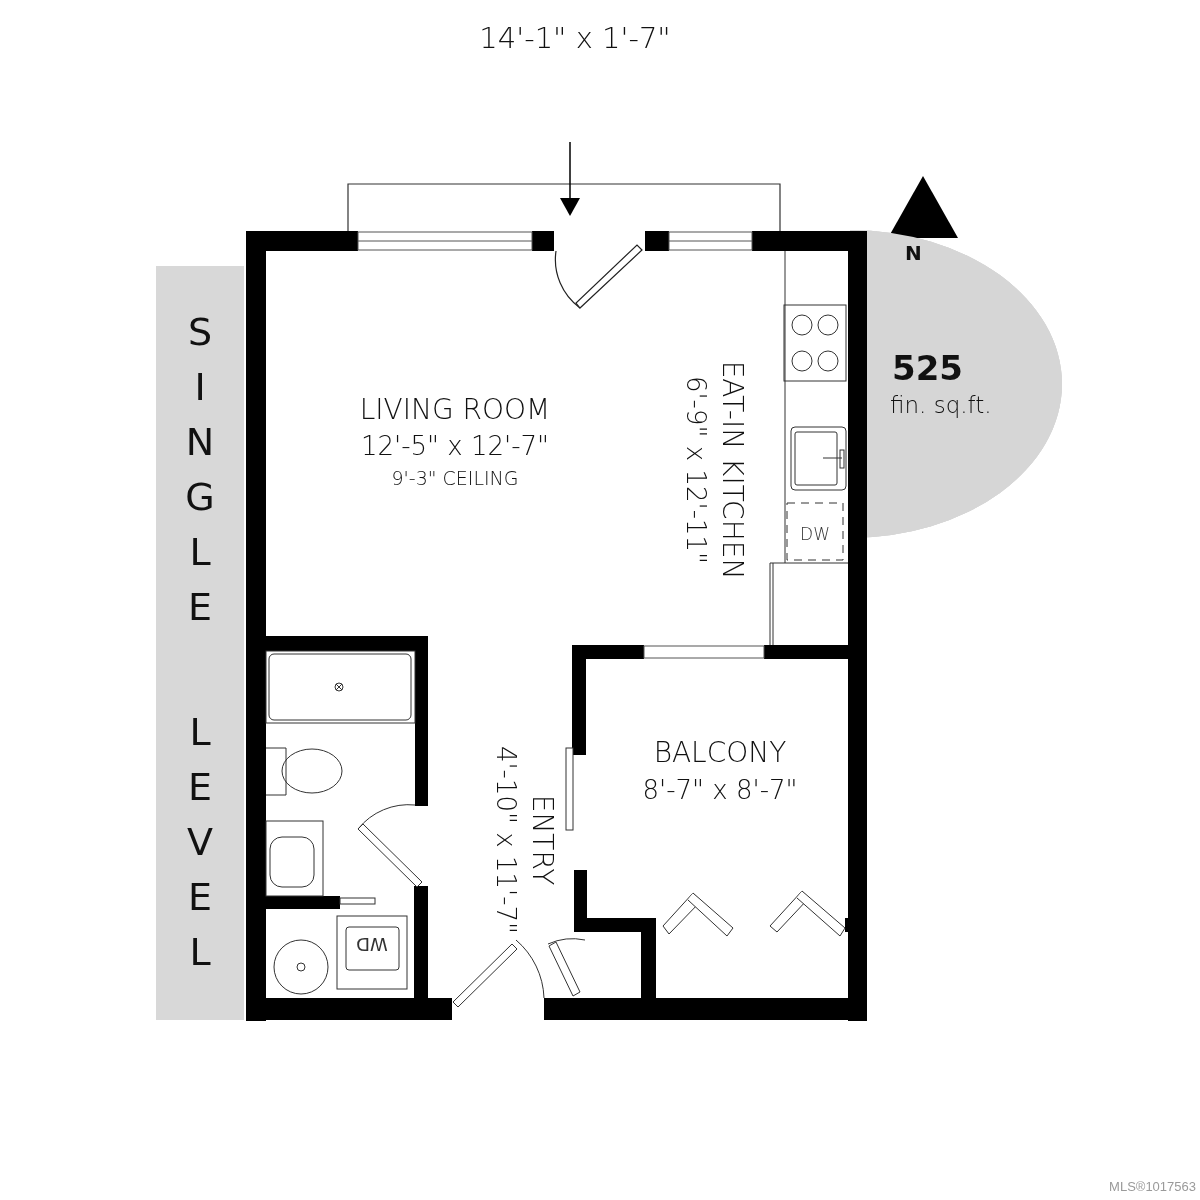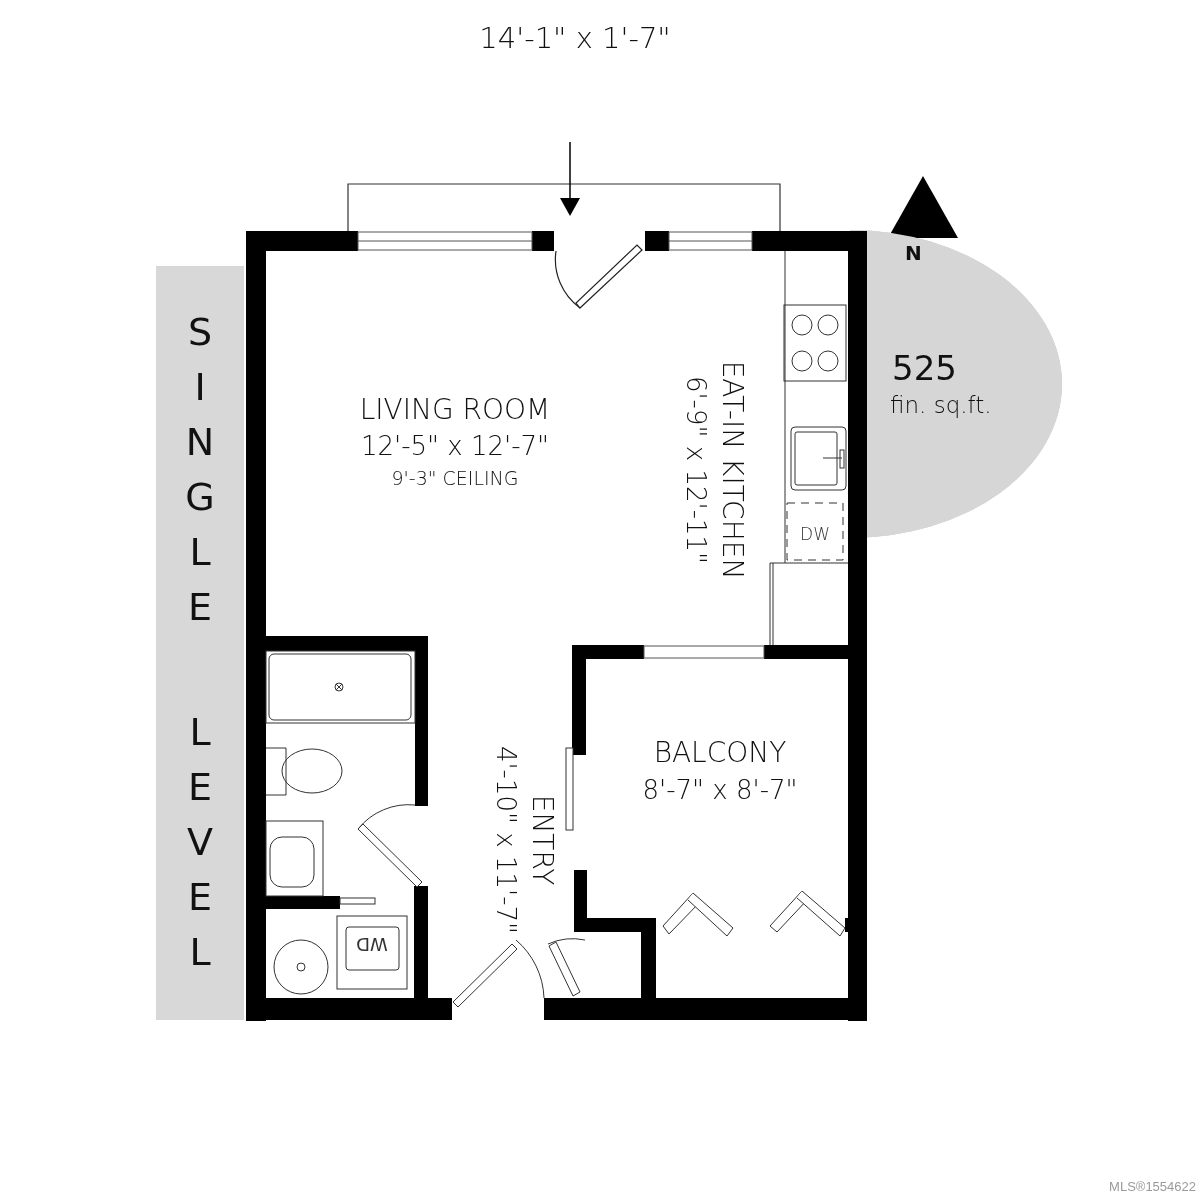--- a/index.html
+++ b/index.html
@@ -20,21 +20,21 @@
     .kitchen-label { left: 480px; top: 430px; width: 460px; height: 80px; transform: rotate(90deg); transform-origin: 50% 50%; }
     .kitchen-label .l1 { font-size: 28px; line-height: 36px; }
     .kitchen-label .l2 { font-size: 26px; line-height: 36px; }
     .entry-label { left: 370px; top: 800px; width: 300px; height: 80px; transform: rotate(90deg); transform-origin: 50% 50%; }
     .entry-label .l1 { font-size: 28px; line-height: 36px; }
     .entry-label .l2 { font-size: 26px; line-height: 36px; }
     .level-band { left: 156px; top: 266px; width: 88px; height: 754px; background: #d8d8d8; }
     .level-letters { left: 156px; top: 305px; width: 88px; display: flex; flex-direction: column; align-items: center; }
     .level-letters span { display: block; font-family: "DejaVu Sans", sans-serif; font-size: 38px; font-weight: 400; color: #111; height: 55px; line-height: 55px; }
     .level-letters .gap { height: 70px; }
-    .area-num { left: 892px; top: 348px; font-size: 34px; font-weight: 400; color: #111; text-align: right; }
+    .area-num { left: 892px; top: 348px; font-size: 34px; font-weight: 700; color: #111; text-align: right; }
     .area-unit { left: 890px; top: 392px; font-size: 23px; font-weight: 300; color: #111; text-align: right; }
     .north-n { left: 905px; top: 241px; font-size: 20px; font-weight: 700; color: #111; }
     .mls { right: 4px; bottom: 6px; font-size: 13px; color: #9a9a9a; font-family: "Liberation Sans", sans-serif; font-weight: 400; }
     svg { position: absolute; left: 0; top: 0; }
   </style>
 </head>
 <body>
 
 <div class="abs level-band"></div>
 <div class="abs level-letters">
@@ -198,13 +198,13 @@
 
 <div class="abs txt bedroom-label">
   <div class="l1">BALCONY</div>
   <div class="l3">8'-7" x 8'-7"</div>
 </div>
 
 <div class="abs txt north-n">N</div>
 <div class="abs txt area-num">525</div>
 <div class="abs txt area-unit">fin. sq.ft.</div>
 
-<div class="abs txt mls">MLS®1554622</div>
+<div class="abs txt mls">MLS®1017563</div>
 
 </body></html>

